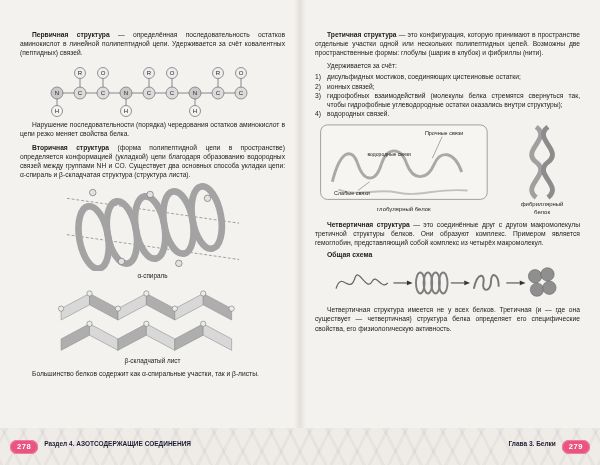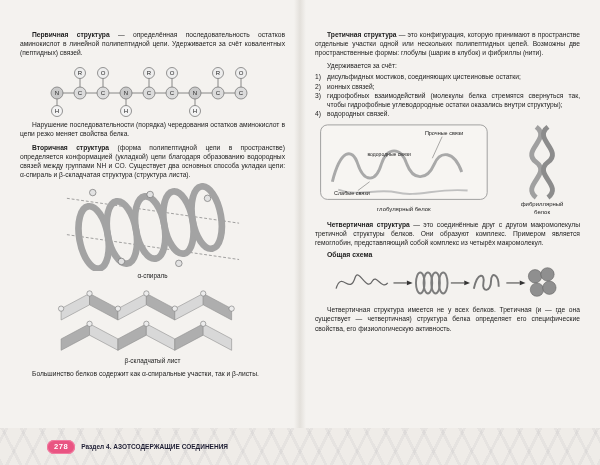--- a/index.html
+++ b/index.html
@@ -26,21 +26,21 @@
   .list-text { flex:1; text-align:justify; }
   .footer {
     position:absolute; left:0; right:0; bottom:0; height:37px;
     display:flex; align-items:center; justify-content:space-between;
     padding:0 10px; box-sizing:border-box;
     background-color:#efece8;
     background-image:
       repeating-linear-gradient(63deg, rgba(110,110,125,0.07) 0 3px, transparent 3px 17px),
       repeating-linear-gradient(-63deg, rgba(110,110,125,0.07) 0 3px, transparent 3px 17px);
   }
-  .footer-group { display:flex; align-items:center; gap:6px;margin-left:37px; }
+  .footer-group { display:flex; align-items:flex-start; gap:6px; }
   .badge {
     background:#e95482; color:#ffffff; font-weight:bold; font-size:7.6px;
     padding:2.5px 7px; border-radius:8px; letter-spacing:0.5px;
     box-shadow:inset 0 0 0 1px #f27ba0;
   }
   .footer-text { font-size:6.5px; font-weight:bold; color:#1d1d33; }
   svg text { font-family:"Liberation Sans", sans-serif; }
 </style>
 </head>
 <body>
@@ -254,15 +254,19 @@
     </div>
 
     <p class="para">Четвертичная структура имеется не у всех белков. Третичная (и — где она существует — четвертичная) структура белка определяет его специфические свойства, его физиологическую активность.</p>
   </div>
 
   <div class="footer">
     <div class="footer-group">
       <span class="badge">278</span>
       <span class="footer-text">Раздел 4. АЗОТСОДЕРЖАЩИЕ СОЕДИНЕНИЯ</span>
     </div>
+    <div class="footer-group">
+      <span class="footer-text">Глава 3. Белки</span>
+      <span class="badge">279</span>
+    </div>
   </div>
 
 </div>
 
 </body></html>

